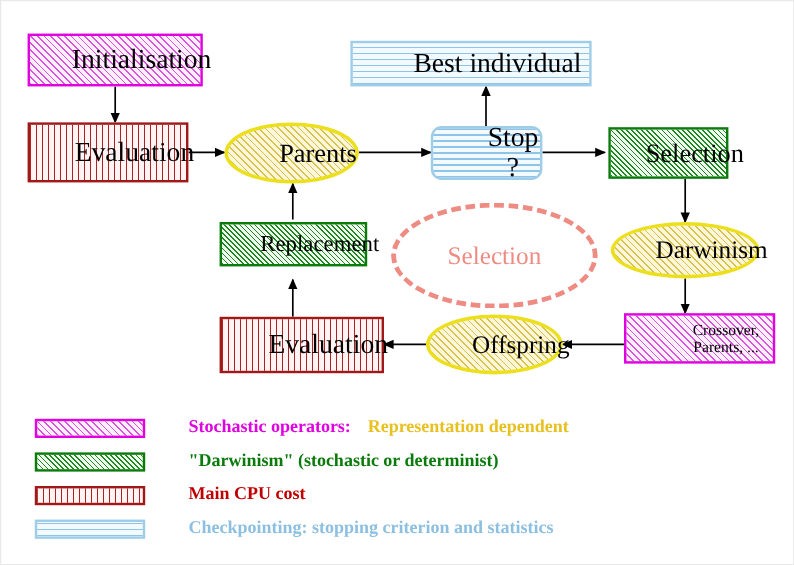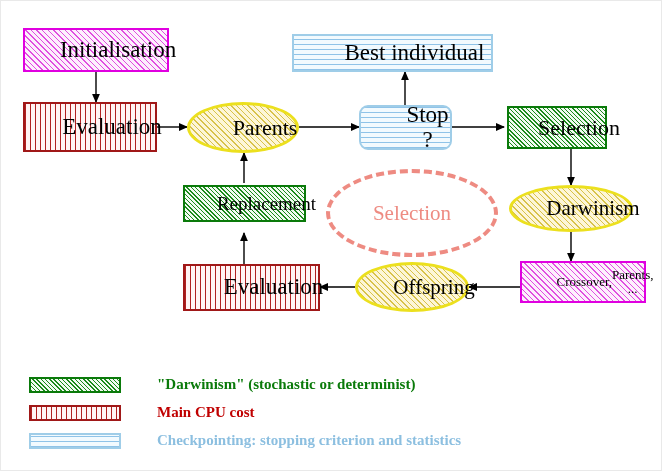--- a/index.html
+++ b/index.html
@@ -136,33 +136,38 @@
   </div>
 
   <div class="dashed-ellipse" style="left:325px;top:168px;width:172px;height:88px;font-size:21px;">
     <span>Selection</span>
   </div>
 
   <div class="node fill-yellow ellipse" style="left:508px;top:184px;width:124px;height:47px;font-size:21px;">
     <span>Darwinism</span>
   </div>
 
-  <div class="node fill-magenta" style="left:519px;top:260px;width:126px;height:42px;font-size:13px;flex-direction:row;">
+  <div class="node fill-magenta" style="left:519px;top:260px;width:126px;height:42px;font-size:13px;flex-direction:column;">
     <span>Crossover,</span>
     <span>Parents, ...</span>
   </div>
 
   <div class="node fill-yellow ellipse" style="left:354px;top:261px;width:114px;height:50px;font-size:21px;">
     <span>Offspring</span>
   </div>
 
   <div class="node fill-red" style="left:182px;top:263px;width:137px;height:47px;font-size:23px;">
     <span>Evaluation</span>
   </div>
 
+  <div class="legend-row" style="top:347px;">
+    <span class="swatch fill-magenta"></span>
+    <span class="legend-text lt-magenta">Stochastic operators:</span>
+    <span class="legend-text lt-gold" style="margin-left:14px;">Representation dependent</span>
+  </div>
 
   <div class="legend-row" style="top:375px;">
     <span class="swatch fill-green"></span>
     <span class="legend-text lt-green">"Darwinism" (stochastic or determinist)</span>
   </div>
 
   <div class="legend-row" style="top:403px;">
     <span class="swatch fill-red"></span>
     <span class="legend-text lt-red">Main CPU cost</span>
   </div>

